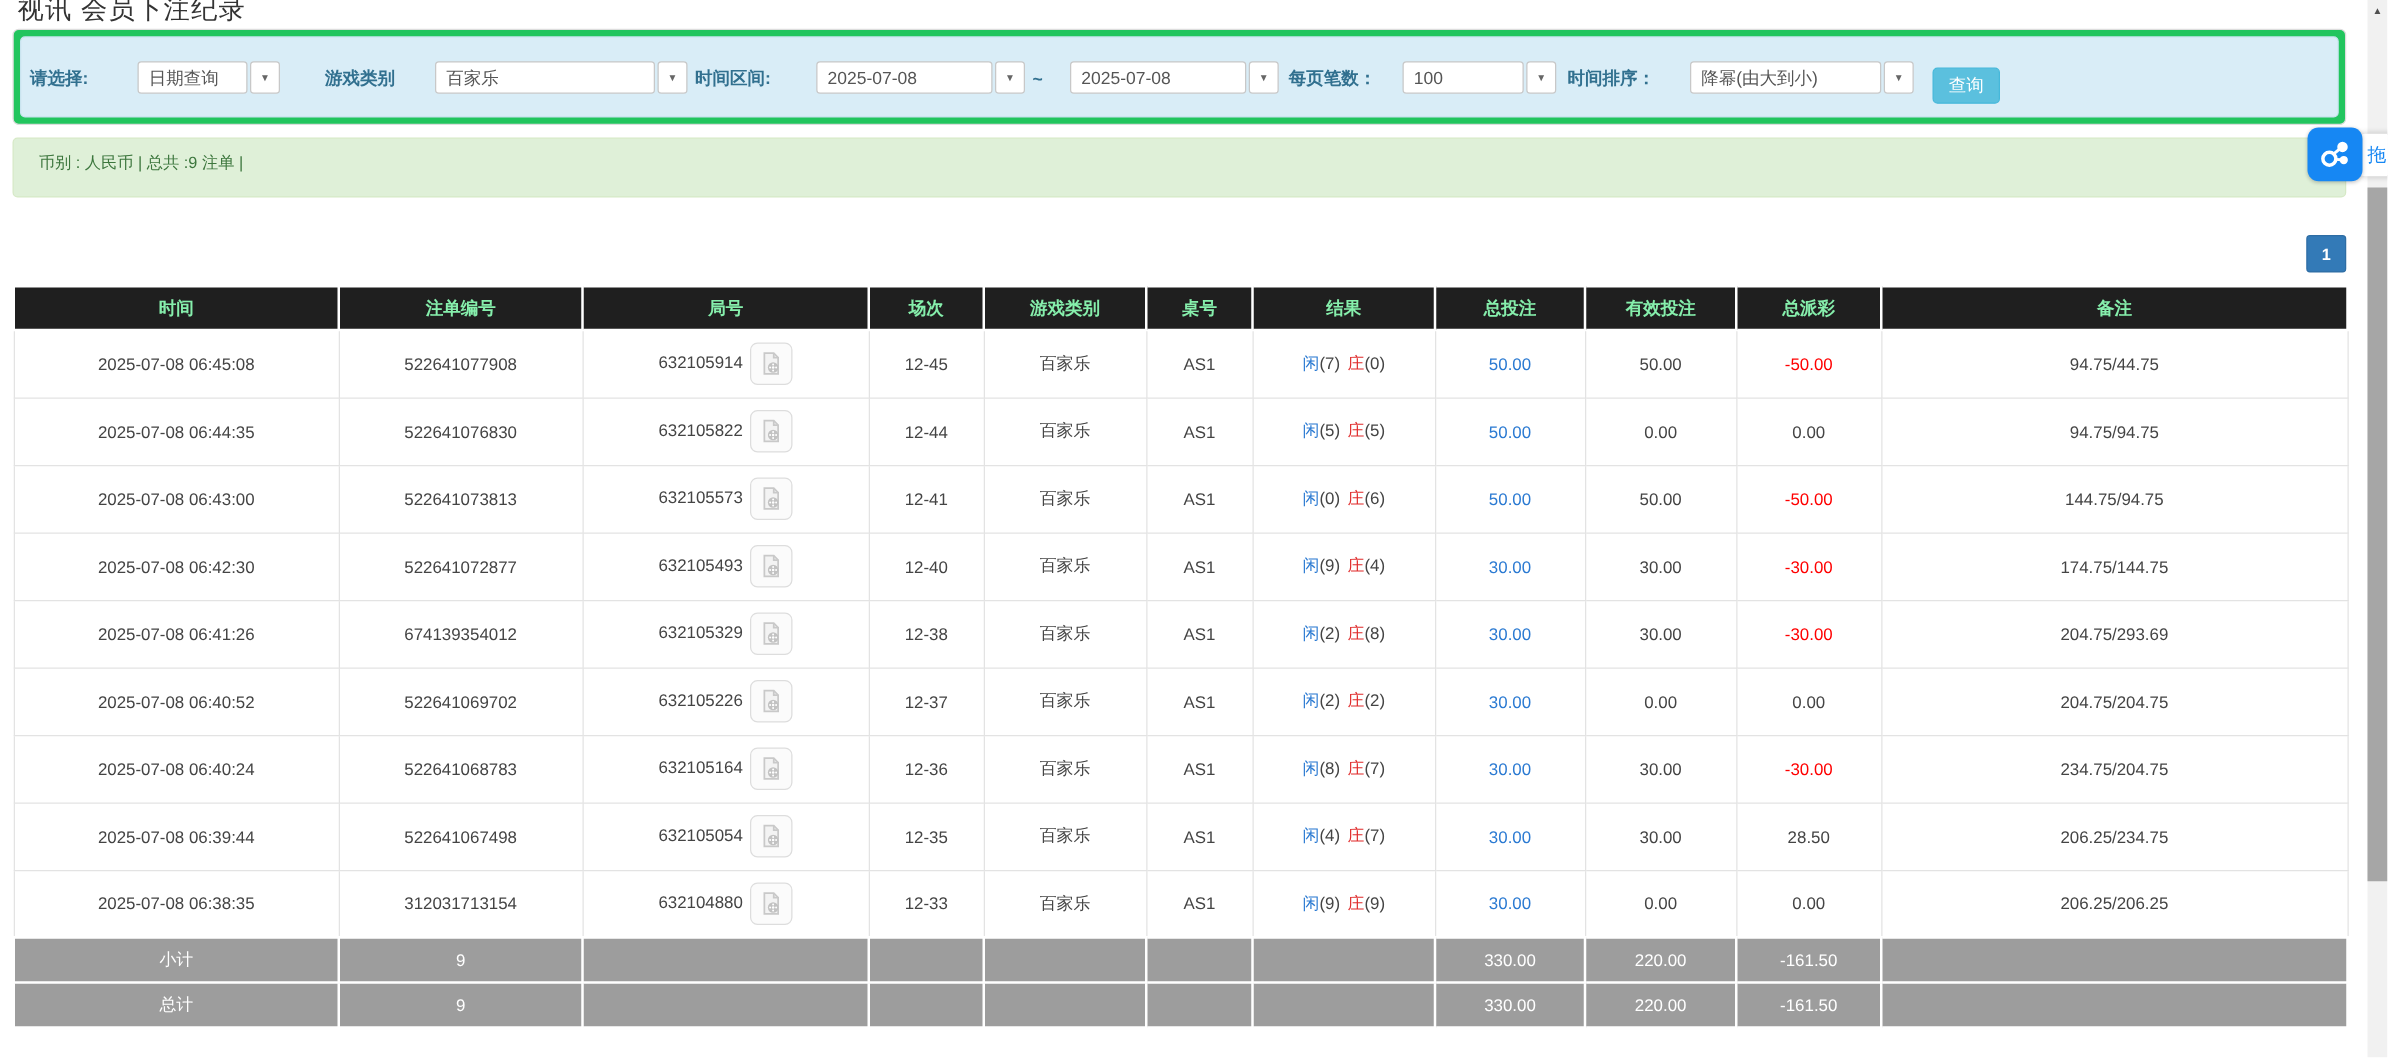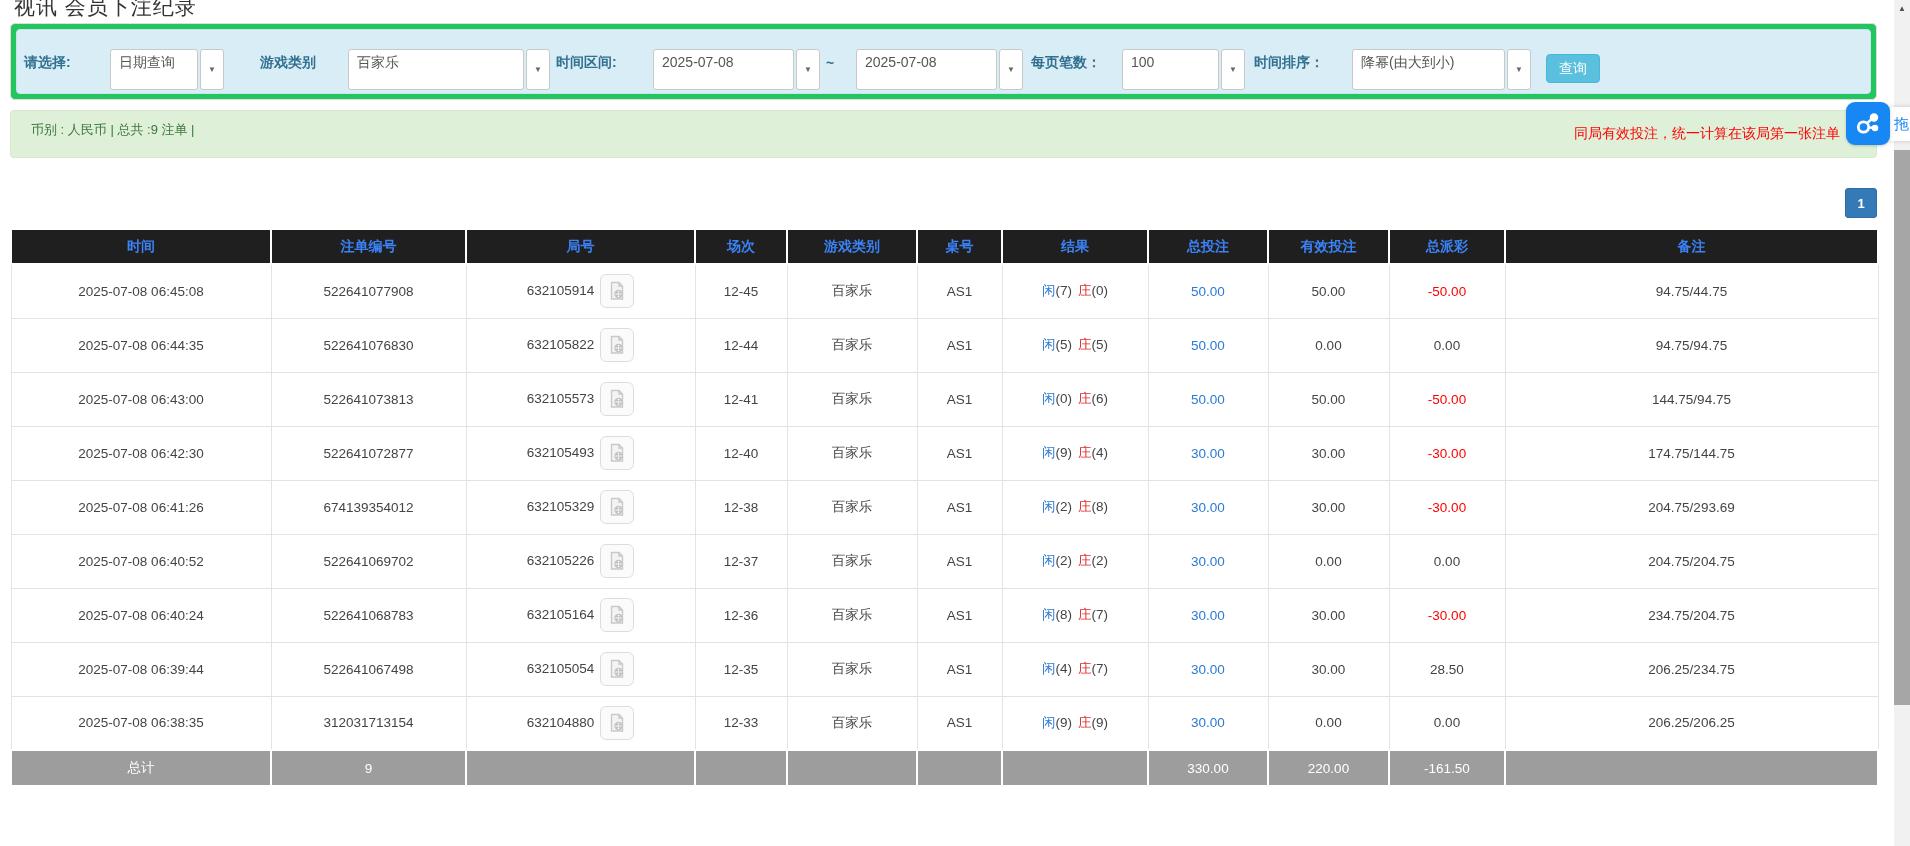--- a/index.html
+++ b/index.html
@@ -25,21 +25,21 @@
   }
   .panel-blue {
     position: absolute; left: 5px; right: 5px; top: 5px; bottom: 5px;
     background: #d9edf7; border: 1px solid #c9e4ef; border-radius: 4px;
   }
   .flabel {
     position: absolute; top: 0; height: 65px;
     display: flex; align-items: center;
     font-size: 14px; font-weight: bold; color: #31708f; white-space: nowrap;
   }
-  .combo { position: absolute; top: 19px; height: 41px; display: flex; padding-left: 20px; }
+  .combo { position: absolute; top: 19px; height: 26px; display: flex; padding-left: 20px; }
   .combo .cval {
     flex: 1; background: #fff; border: 1px solid #c8c8c8; border-radius: 3px;
     font-size: 14px; color: #555; line-height: 24px; padding-left: 8px;
     white-space: nowrap; overflow: hidden;
   }
   .combo .carrow {
     width: 24px; margin-left: 2px; background: #fff;
     border: 1px solid #c8c8c8; border-radius: 3px;
     display: flex; align-items: center; justify-content: center;
     color: #666; font-size: 8px;
@@ -90,21 +90,21 @@
     display: flex; align-items: center; justify-content: center; cursor: pointer;
   }
 
   
   #records {
     position: absolute; left: 10px; top: 228px; width: 1867px;
     border-collapse: collapse; table-layout: fixed;
     font-size: 13.5px; color: #444;
   }
   #records th {
-    background: #1f1f1f; color: #3b82f6; font-weight: bold; font-size: 14px;
+    background: #1f1f1f; color: #86efac; font-weight: bold; font-size: 14px;
     height: 35px; border: 2px solid #fff; text-align: center;
   }
   #records tbody td {
     background: #fff; border: 1px solid #e3e3e3;
     height: 54px; text-align: center; white-space: nowrap;
   }
   #records tfoot td {
     background: #9d9d9d; color: #fff; border: 2px solid #fff;
     height: 36px; text-align: center; font-size: 13.5px;
   }
@@ -175,21 +175,20 @@
       <span class="cval">降幂(由大到小)</span>
       <span class="carrow">▼</span>
     </div>
 
     <button class="search-btn">查询</button>
   </div>
 </div>
 
 <div class="greenbar">
   <span class="left-text">币别 : 人民币 | 总共 :9 注单 |</span>
-  <span class="right-text">同局有效投注，统一计算在该局第一张注单</span>
 </div>
 
 <div class="float-tab">
   <span>拖</span>
 </div>
 <div class="float-icon">
   <svg width="27" height="27" viewBox="0 0 27 27">
     <path d="M11.5 13.5 L17.5 8.5 M13.5 17.5 L17.8 17.8" stroke="#fff" stroke-width="2.4" fill="none"></path>
     <circle cx="8.5" cy="17" r="5.2" fill="none" stroke="#fff" stroke-width="2.8"></circle>
     <circle cx="19" cy="7.5" r="4.2" fill="#fff"></circle>
@@ -496,20 +495,33 @@
       <td>
         <span class="blue">30.00</span>
       </td>
       <td>0.00</td>
       <td>0.00</td>
       <td>206.25/206.25</td>
     </tr>
     </tbody>
   <tfoot>
     <tr>
+      <td>小计</td>
+      <td>9</td>
+      <td></td>
+        <td></td>
+      <td></td>
+        <td></td>
+      <td></td>
+      <td>330.00</td>
+      <td>220.00</td>
+      <td class="neg">-161.50</td>
+      <td></td>
+    </tr>
+    <tr>
       <td>总计</td>
       <td>9</td>
       <td></td>
         <td></td>
       <td></td>
         <td></td>
       <td></td>
       <td>330.00</td>
       <td>220.00</td>
       <td class="neg">-161.50</td>

